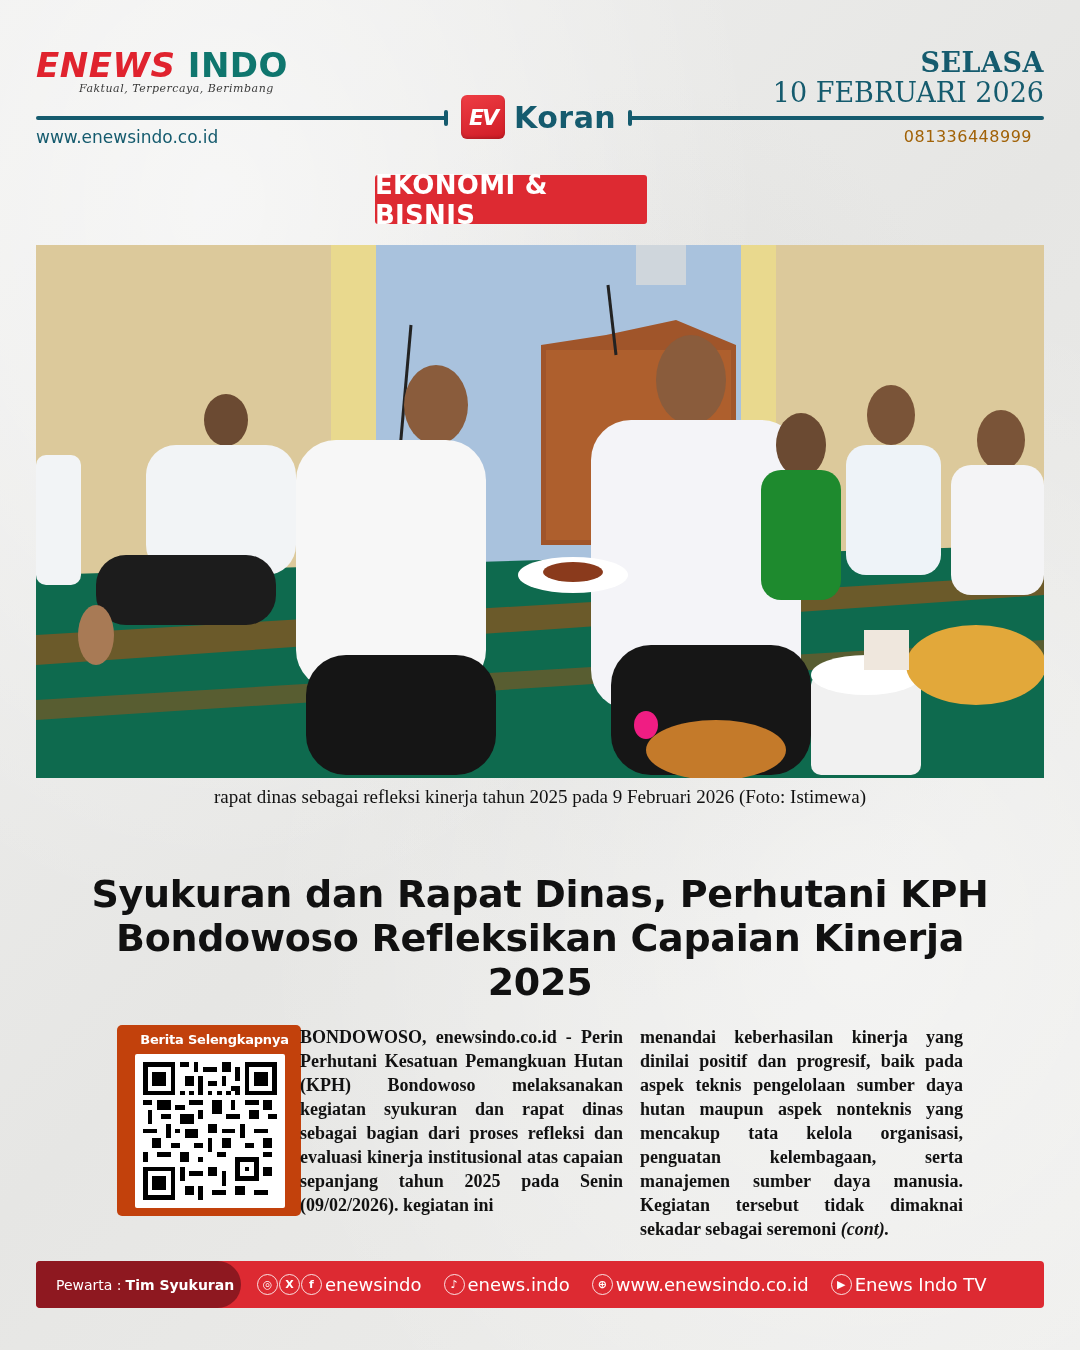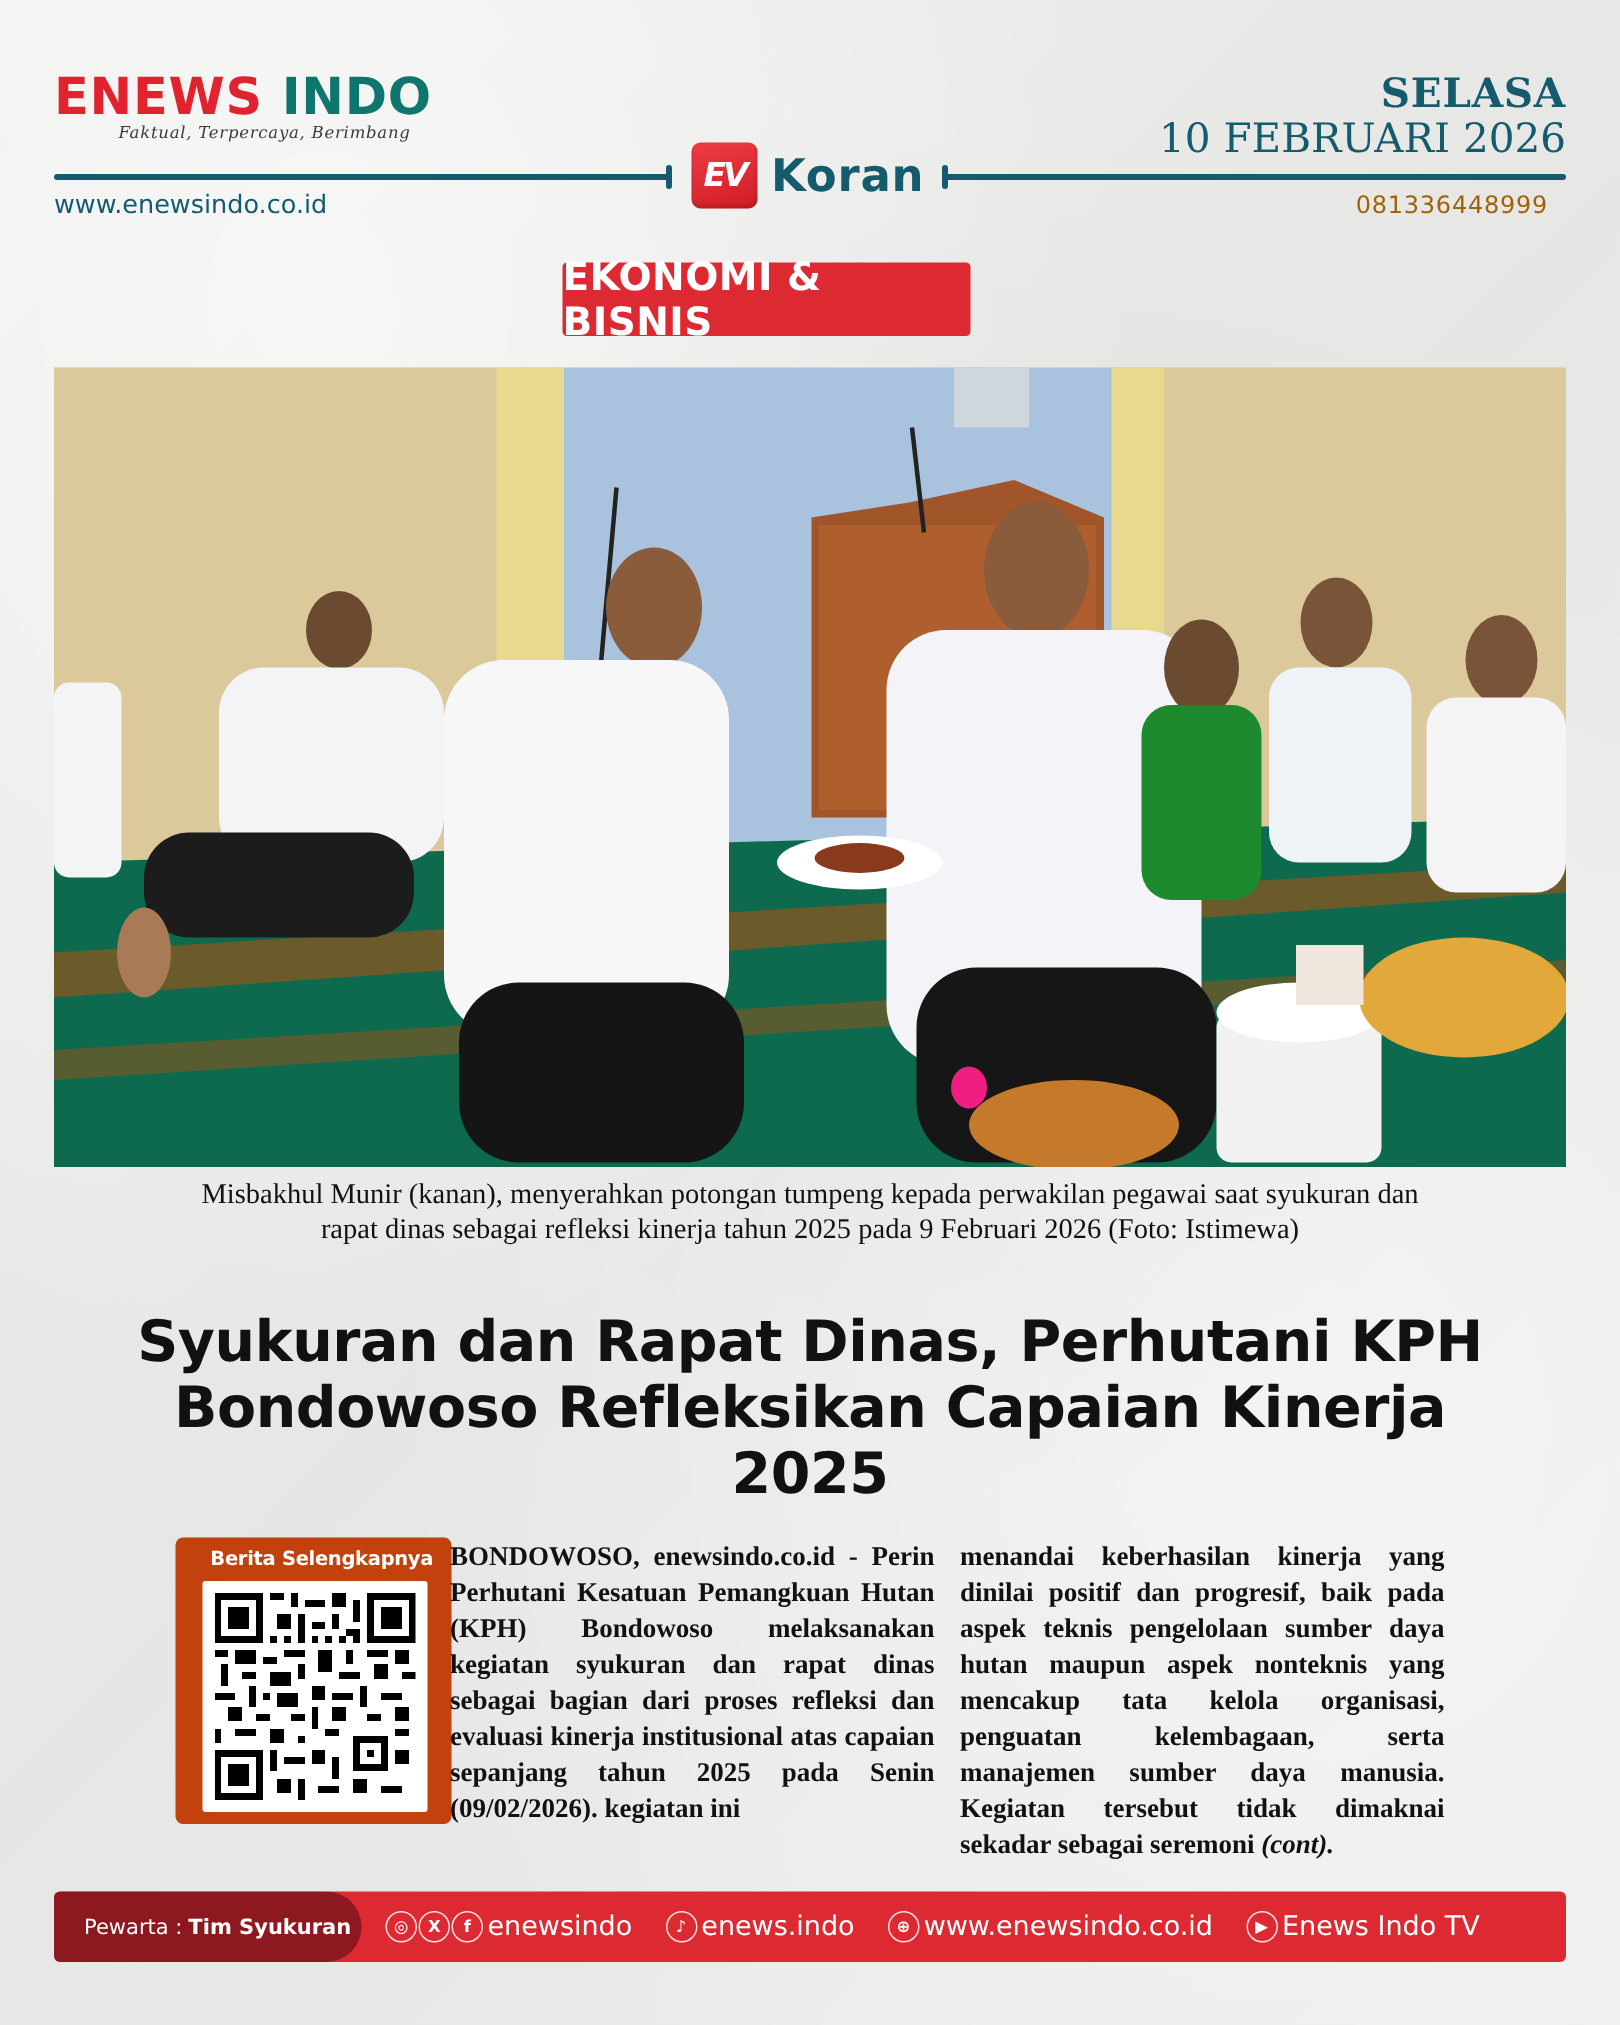--- a/index.html
+++ b/index.html
@@ -12,21 +12,21 @@
       radial-gradient(ellipse at 80% 70%, rgba(255,255,255,0.45), rgba(255,255,255,0) 50%),
       radial-gradient(ellipse at 60% 40%, rgba(210,210,208,0.35), rgba(210,210,208,0) 40%),
       linear-gradient(135deg, #efefee 0%, #e6e6e4 50%, #eeeeec 100%);
     font-family: "Liberation Sans", sans-serif;
     color: #111;
   }
 
   
   .brand { position: absolute; left: 36px; top: 46px; }
   .brand-name { font-family: "DejaVu Sans", sans-serif; font-weight: bold; font-size: 34px; letter-spacing: 0.5px; line-height: 38px; white-space: nowrap; }
-  .brand-red { color: #e0232e; }
+  .brand-red { color: #e0232e; font-style: italic; }
   .brand-blue { color: #0f766e; }
   .brand-tag { font-family: "DejaVu Serif", serif; font-style: italic; font-size: 11px; color: #3a3a3a; margin-left: 43px; margin-top: -2px; letter-spacing: 0.5px; }
 
   .hline { position: absolute; height: 4px; background: #155b6e; border-radius: 2px; }
   .hline-left { left: 36px; top: 116px; width: 410px; }
   .hline-right { left: 630px; top: 116px; width: 414px; }
   .hline-cap { position: absolute; width: 4px; height: 16px; background: #155b6e; border-radius: 2px; top: 110px; }
 
   .koran { position: absolute; left: 461px; top: 95px; display: flex; align-items: center; }
   .ev-logo {
@@ -189,21 +189,20 @@
     <rect x="775" y="430" width="110" height="100" rx="10" fill="#f1f1f1"></rect>
     <ellipse cx="830" cy="430" rx="55" ry="20" fill="#ffffff"></ellipse>
     <ellipse cx="940" cy="420" rx="70" ry="40" fill="#e2a83a"></ellipse>
     <ellipse cx="680" cy="505" rx="70" ry="30" fill="#c47a2a"></ellipse>
     <ellipse cx="610" cy="480" rx="12" ry="14" fill="#f01d83"></ellipse>
     <rect x="828" y="385" width="45" height="40" fill="#efe7dd"></rect>
   </svg>
 </div>
 
 <div class="caption">
-  <div>Misbakhul Munir (kanan), menyerahkan potongan tumpeng kepada perwakilan pegawai saat syukuran dan</div>
   <div>rapat dinas sebagai refleksi kinerja tahun 2025 pada 9 Februari 2026 (Foto: Istimewa)</div>
 </div>
 
 <h1 class="headline">
   <div>Syukuran dan Rapat Dinas, Perhutani KPH</div>
   <div>Bondowoso Refleksikan Capaian Kinerja 2025</div>
 </h1>
 
 <div class="qr-card">
   <div class="qr-title">Berita Selengkapnya</div>

